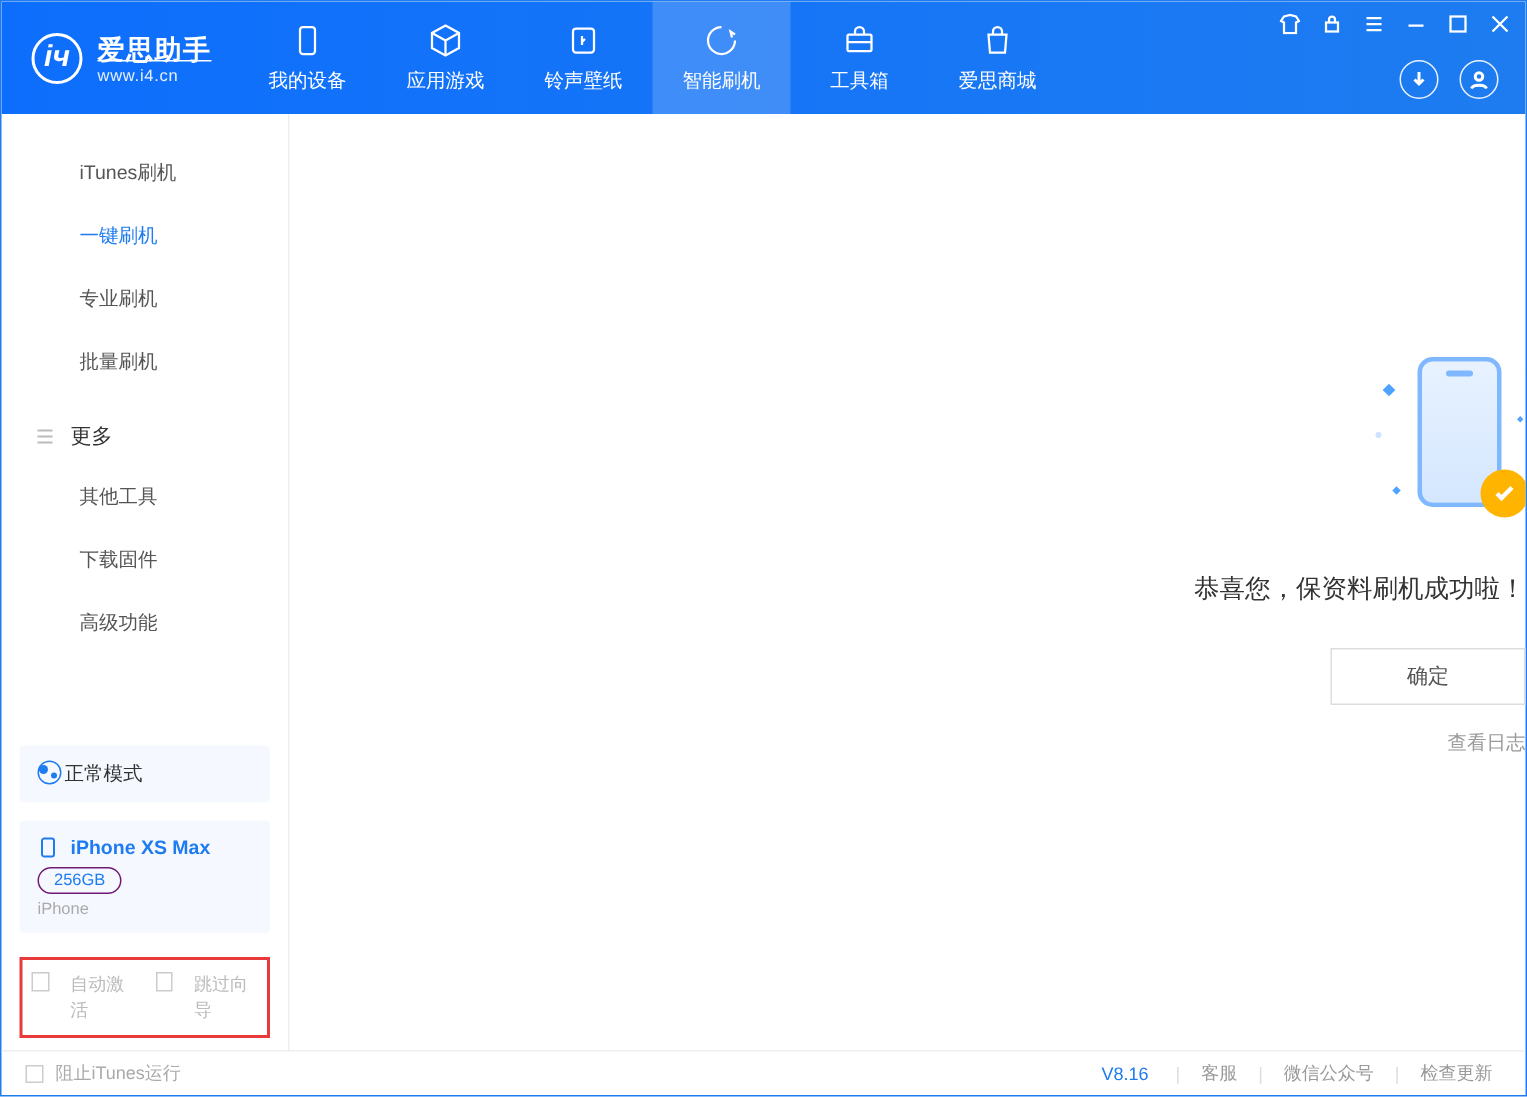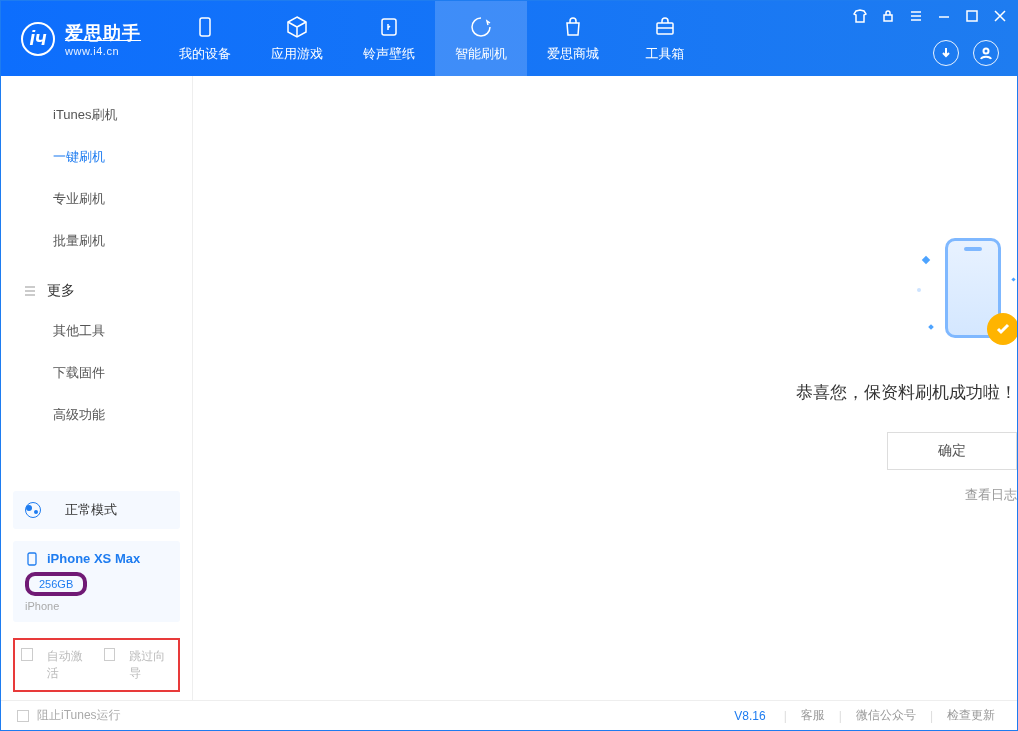--- a/index.html
+++ b/index.html
@@ -25,24 +25,24 @@
 .hr-icon svg { width: 14px; height: 14px; stroke: #fff; fill: none; stroke-width: 2; }
 
 
 .body { display: flex; height: calc(100% - 75px - 30px); }
 .sidebar { width: 192px; border-right: 1px solid #eee; padding-top: 18px; display: flex; flex-direction: column; }
 .side-group-header { display: flex; align-items: center; gap: 10px; padding: 10px 22px; color: #333; font-size: 14px; }
 .side-group-header svg { width: 14px; height: 14px; }
 .side-item { padding: 12px 22px 12px 52px; font-size: 13px; color: #555; cursor: pointer; }
 .side-item.active { color: #1e7cf0; }
 .side-spacer { flex: 1; }
-.mode-card, .device-card { margin: 6px 12px; background: #f5f9ff; border-radius: 3px; padding: 10px 12px; font-size: 13px; color: #333; display: flex; align-items: center; gap: 24px; }
+.mode-card, .device-card { margin: 6px 12px; background: #f5f9ff; border-radius: 3px; padding: 10px 12px; font-size: 13px; color: #333; display: flex; gap: 2px; }
 .device-card { flex-direction: column; align-items: flex-start; gap: 4px; }
 .device-name { color: #1e7cf0; font-weight: bold; font-size: 13px; display: flex; align-items: center; gap: 8px;}
-.device-badge { display: inline-block; padding: 2px 10px; border: 4px solid #701a75; border-radius: 10px; font-size: 11px; color: #1e7cf0; margin-top: 2px; }
+.device-badge { display: inline-block; padding: 2px 10px; border: 1px solid #701a75; border-radius: 10px; font-size: 11px; color: #1e7cf0; margin-top: 2px; }
 .device-sub { font-size: 11px; color: #aaa; }
 .mode-icon { width: 16px; height: 16px; border: 1.5px solid #1e7cf0; border-radius: 50%; display:flex; align-items:center; justify-content:center;}
 .mode-icon::before { content:""; width:6px; height:6px; background:#1e7cf0; border-radius:50%; transform: translate(-2px,-2px);}
 .mode-icon::after { content:""; width:4px; height:4px; background:#1e7cf0; border-radius:50%; position:relative; transform: translate(0px,2px);}
 
 .checkbox-row { margin: 10px 12px 8px 12px; padding: 8px 6px; border: 2px solid #e83a3a; display: flex; gap: 14px; font-size: 12px; color: #bbb; align-items: flex-start; }
 .cb { width: 13px; height: 13px; border: 1px solid #ccc; display: inline-block; }
 
 
 .main { flex: 1; display: flex; flex-direction: column; align-items: flex-end; justify-content: center; padding-bottom: 40px; }
@@ -116,34 +116,34 @@
             <path d="M12 3a9 9 0 1 0 9 9"></path>
             <path d="M12 3l3 3M12 3l-3 3" stroke="none"></path>
             <path d="M21 8l-3-2 1 4"></path>
           </svg>
         </span>
       <span>智能刷机</span>
     </div>
     <div class="nav-item">
       <span class="nav-icon">
           <svg viewBox="0 0 24 24">
+            <rect x="4" y="8" width="16" height="11" rx="1"></rect>
+            <path d="M9 8V6a3 3 0 0 1 6 0v2M4 13h16"></path>
+          </svg>
+        </span>
+      <span>工具箱</span>
+    </div>
+    <div class="nav-item">
+      <span class="nav-icon">
+          <svg viewBox="0 0 24 24">
             <path d="M6 8h12l-1 12H7z"></path>
             <path d="M9 8V6a3 3 0 0 1 6 0v2"></path>
           </svg>
         </span>
       <span>爱思商城</span>
-    </div>
-    <div class="nav-item">
-      <span class="nav-icon">
-          <svg viewBox="0 0 24 24">
-            <rect x="4" y="8" width="16" height="11" rx="1"></rect>
-            <path d="M9 8V6a3 3 0 0 1 6 0v2M4 13h16"></path>
-          </svg>
-        </span>
-      <span>工具箱</span>
     </div>
   </div>
 
   <div class="window-controls-top">
     <div class="wc-btn">
         <svg viewBox="0 0 14 14">
           <path d="M3 2l4-1 4 1 2 3-2 1v7H3V6L1 5z"></path>
         </svg>
       </div>
     <div class="wc-btn">

